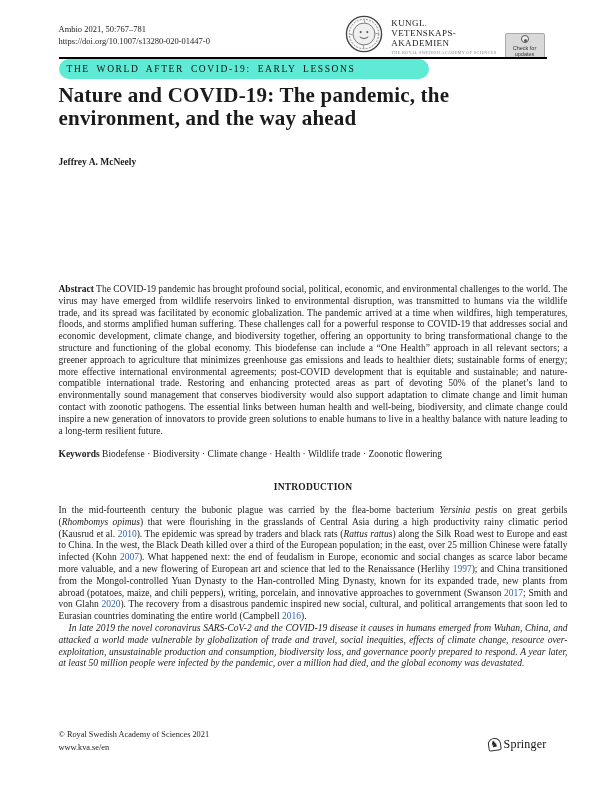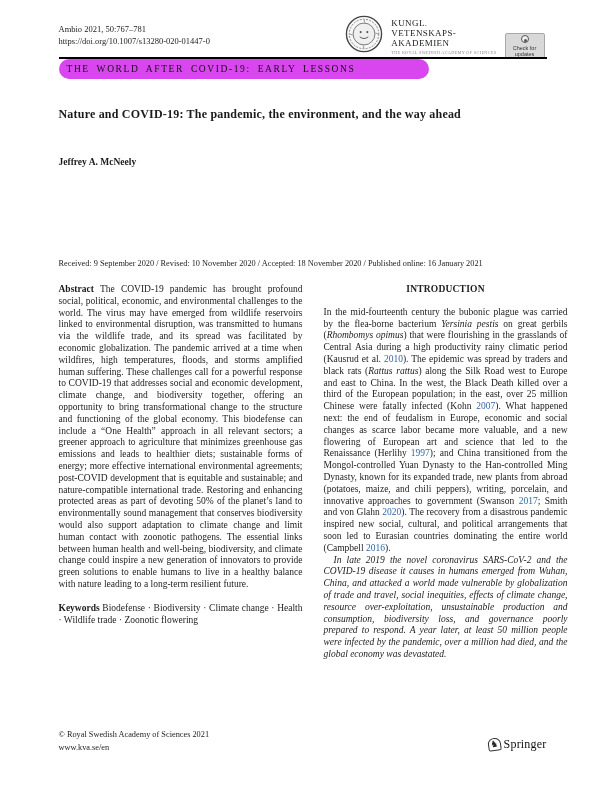--- a/index.html
+++ b/index.html
@@ -29,26 +29,26 @@
   .badge-ico::after { content:""; position:absolute; left:2.5px; top:2.5px; width:3px; height:3px;
     background:#555; border-radius:50%; }
   .hdr-rule { position:absolute; left:48px; right:43px; top:57px; height:2px; background:#000; }
   .banner {
     position:absolute; left:48px; top:59px; width:370px; height:20px;
     background:#aeaeae; color:#111;
     font-size:9.5px; line-height:20px; letter-spacing:1.6px; word-spacing:3px;
     padding-left:8px; white-space:nowrap;
   }
   
-  .title { position:absolute; left:48px; top:103px; width:445px;
-    font-size:12px; font-weight:bold; line-height:22.5px; letter-spacing:0.2px; }
+  .title { position:absolute; left:48px; top:84px; width:445px;
+    font-size:21px; font-weight:bold; line-height:22.5px; letter-spacing:0.2px; }
   .author { position:absolute; left:48px; top:157px; font-size:9.5px; font-weight:bold; }
   .dates { position:absolute; left:48px; top:259px; font-size:8.3px; color:#222; width:509px; }
   
-  .cols { position:absolute; left:48px; top:284px; width:509px; display:flex; gap:21px; }
+  .cols { position:absolute; left:48px; top:284px; width:509px; display:flex; gap:21px;flex-direction:column; }
   .col { flex:1; font-size:9.5px; line-height:11.8px; text-align:justify; }
   .b { font-weight:bold; }
   .kw { margin-top:12px; }
   .intro-h { font-size:9.5px; font-weight:bold; letter-spacing:0.2px; margin-bottom:11px; text-align:center; }
   .p2 { text-indent:10px;font-style:italic; }
   .seg-i { font-style:italic; }
   .seg-link { color:var(--link-color);margin-top:8px; }
   
   .foot-center { position:absolute; left:48px; top:728px; width:509px; text-align:left;
     font-size:8.3px; line-height:13px; color:#222; }
@@ -86,26 +86,25 @@
     </div>
     <div class="badge">
       <span class="badge-ico"></span>
       <span>Check for</span>
       <span>updates</span>
     </div>
   </div>
 
   <div class="hdr-rule"></div>
 
-  <div class="banner" style="background: #d946ef; border-radius: 10px;">THE WORLD AFTER COVID-19: EARLY LESSONS</div>
+  <div class="banner" style="background: #5eead4; border-radius: 10px;">THE WORLD AFTER COVID-19: EARLY LESSONS</div>
 
   <h1 class="title">Nature and COVID-19: The pandemic, the environment, and the way ahead</h1>
   <div class="author">Jeffrey A. McNeely</div>
 
-  <div class="dates">Received: 9 September 2020 / Revised: 10 November 2020 / Accepted: 18 November 2020 / Published online: 16 January 2021</div>
 
   <div class="cols">
     <div class="col">
       <p><span class="b">Abstract</span><span> <span>The COVID-19 pandemic has brought profound social, political, economic, and environmental challenges to the world. The virus may have emerged from wildlife reservoirs linked to environmental disruption, was transmitted to humans via the wildlife trade, and its spread was facilitated by economic globalization. The pandemic arrived at a time when wildfires, high temperatures, floods, and storms amplified human suffering. These challenges call for a powerful response to COVID-19 that addresses social and economic development, climate change, and biodiversity together, offering an opportunity to bring transformational change to the structure and functioning of the global economy. This biodefense can include a “One Health” approach in all relevant sectors; a greener approach to agriculture that minimizes greenhouse gas emissions and leads to healthier diets; sustainable forms of energy; more effective international environmental agreements; post-COVID development that is equitable and sustainable; and nature-compatible international trade. Restoring and enhancing protected areas as part of devoting 50% of the planet’s land to environmentally sound management that conserves biodiversity would also support adaptation to climate change and limit human contact with zoonotic pathogens. The essential links between human health and well-being, biodiversity, and climate change could inspire a new generation of innovators to provide green solutions to enable humans to live in a healthy balance with nature leading to a long-term resilient future.</span></span></p>
       <p class="kw"><span class="b">Keywords</span><span> <span>Biodefense · Biodiversity · Climate change · Health · Wildlife trade · Zoonotic flowering</span></span></p>
     </div>
     <div class="col">
       <h2 class="intro-h">INTRODUCTION</h2>
       <p><span>In the mid-fourteenth century the bubonic plague was carried by the flea-borne bacterium </span><span class="seg-i">Yersinia pestis</span><span> on great gerbils (</span><span class="seg-i">Rhombomys opimus</span><span>) that were flourishing in the grasslands of Central Asia during a high productivity rainy climatic period (Kausrud et al. </span><span class="seg-link">2010</span><span>). The epidemic was spread by traders and black rats (</span><span class="seg-i">Rattus rattus</span><span>) along the Silk Road west to Europe and east to China. In the west, the Black Death killed over a third of the European population; in the east, over 25 million Chinese were fatally infected (Kohn </span><span class="seg-link">2007</span><span>). What happened next: the end of feudalism in Europe, economic and social changes as scarce labor became more valuable, and a new flowering of European art and science that led to the Renaissance (Herlihy </span><span class="seg-link">1997</span><span>); and China transitioned from the Mongol-controlled Yuan Dynasty to the Han-controlled Ming Dynasty, known for its expanded trade, new plants from abroad (potatoes, maize, and chili peppers), writing, porcelain, and innovative approaches to government (Swanson </span><span class="seg-link">2017</span><span>; Smith and von Glahn </span><span class="seg-link">2020</span><span>). The recovery from a disastrous pandemic inspired new social, cultural, and political arrangements that soon led to Eurasian countries dominating the entire world (Campbell </span><span class="seg-link">2016</span><span>).</span></p>
       <p class="p2"><span>In late 2019 the novel coronavirus SARS-CoV-2 and the COVID-19 disease it causes in humans emerged from Wuhan, China, and attacked a world made vulnerable by globalization of trade and travel, social inequities, effects of climate change, resource over-exploitation, unsustainable production and consumption, biodiversity loss, and governance poorly prepared to respond. A year later, at least 50 million people were infected by the pandemic, over a million had died, and the global economy was devastated.</span></p>

